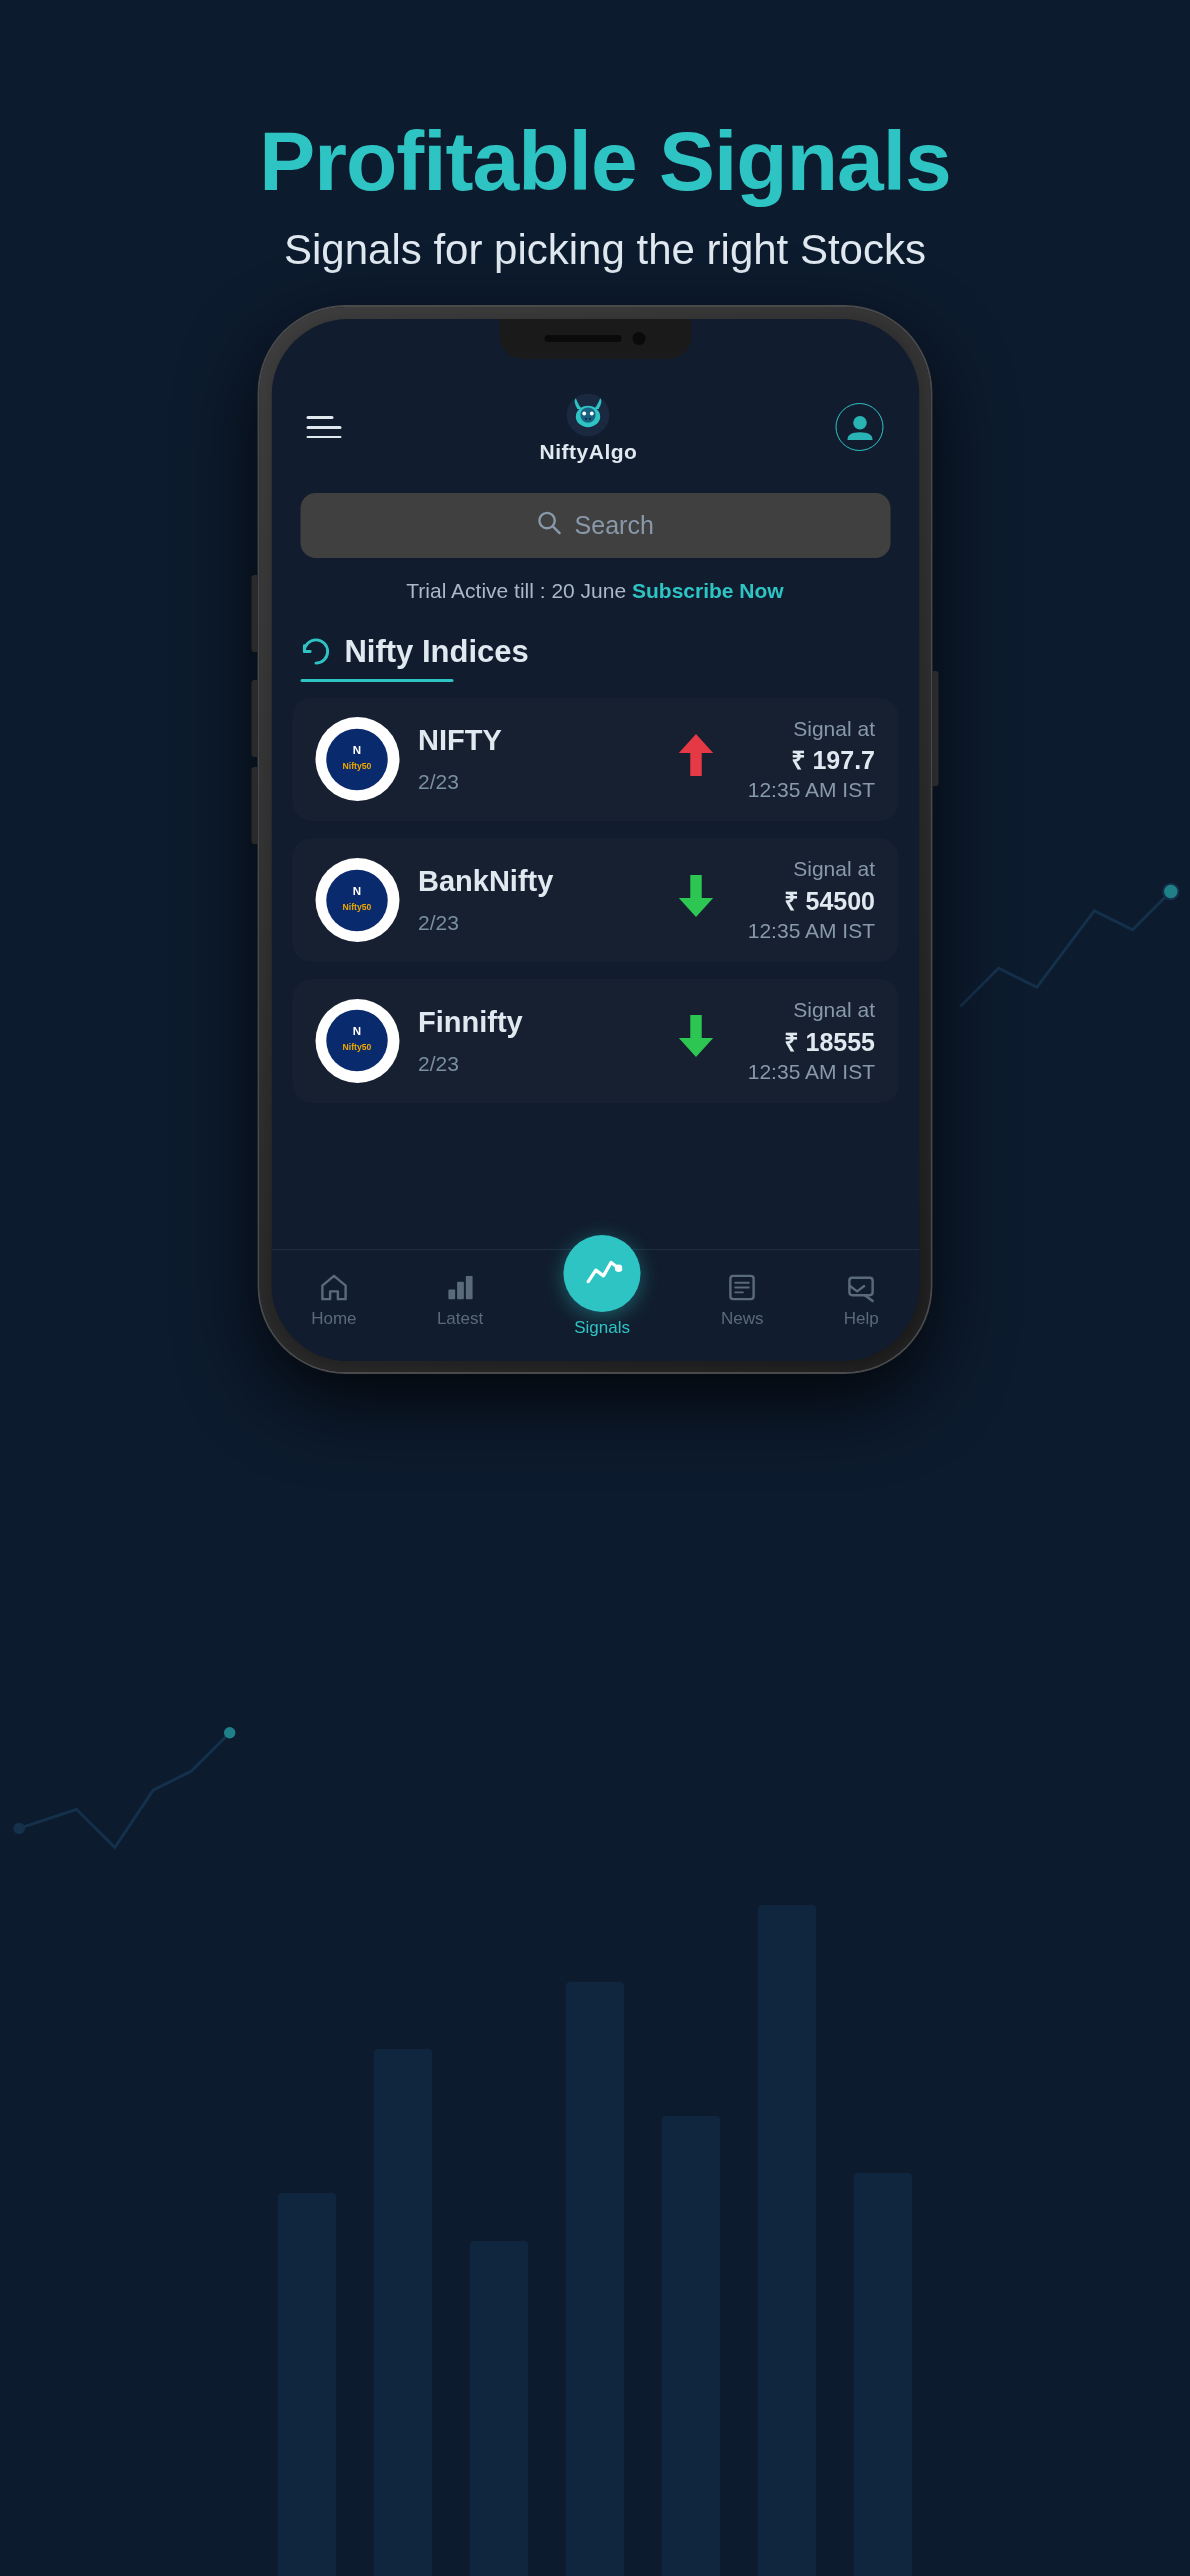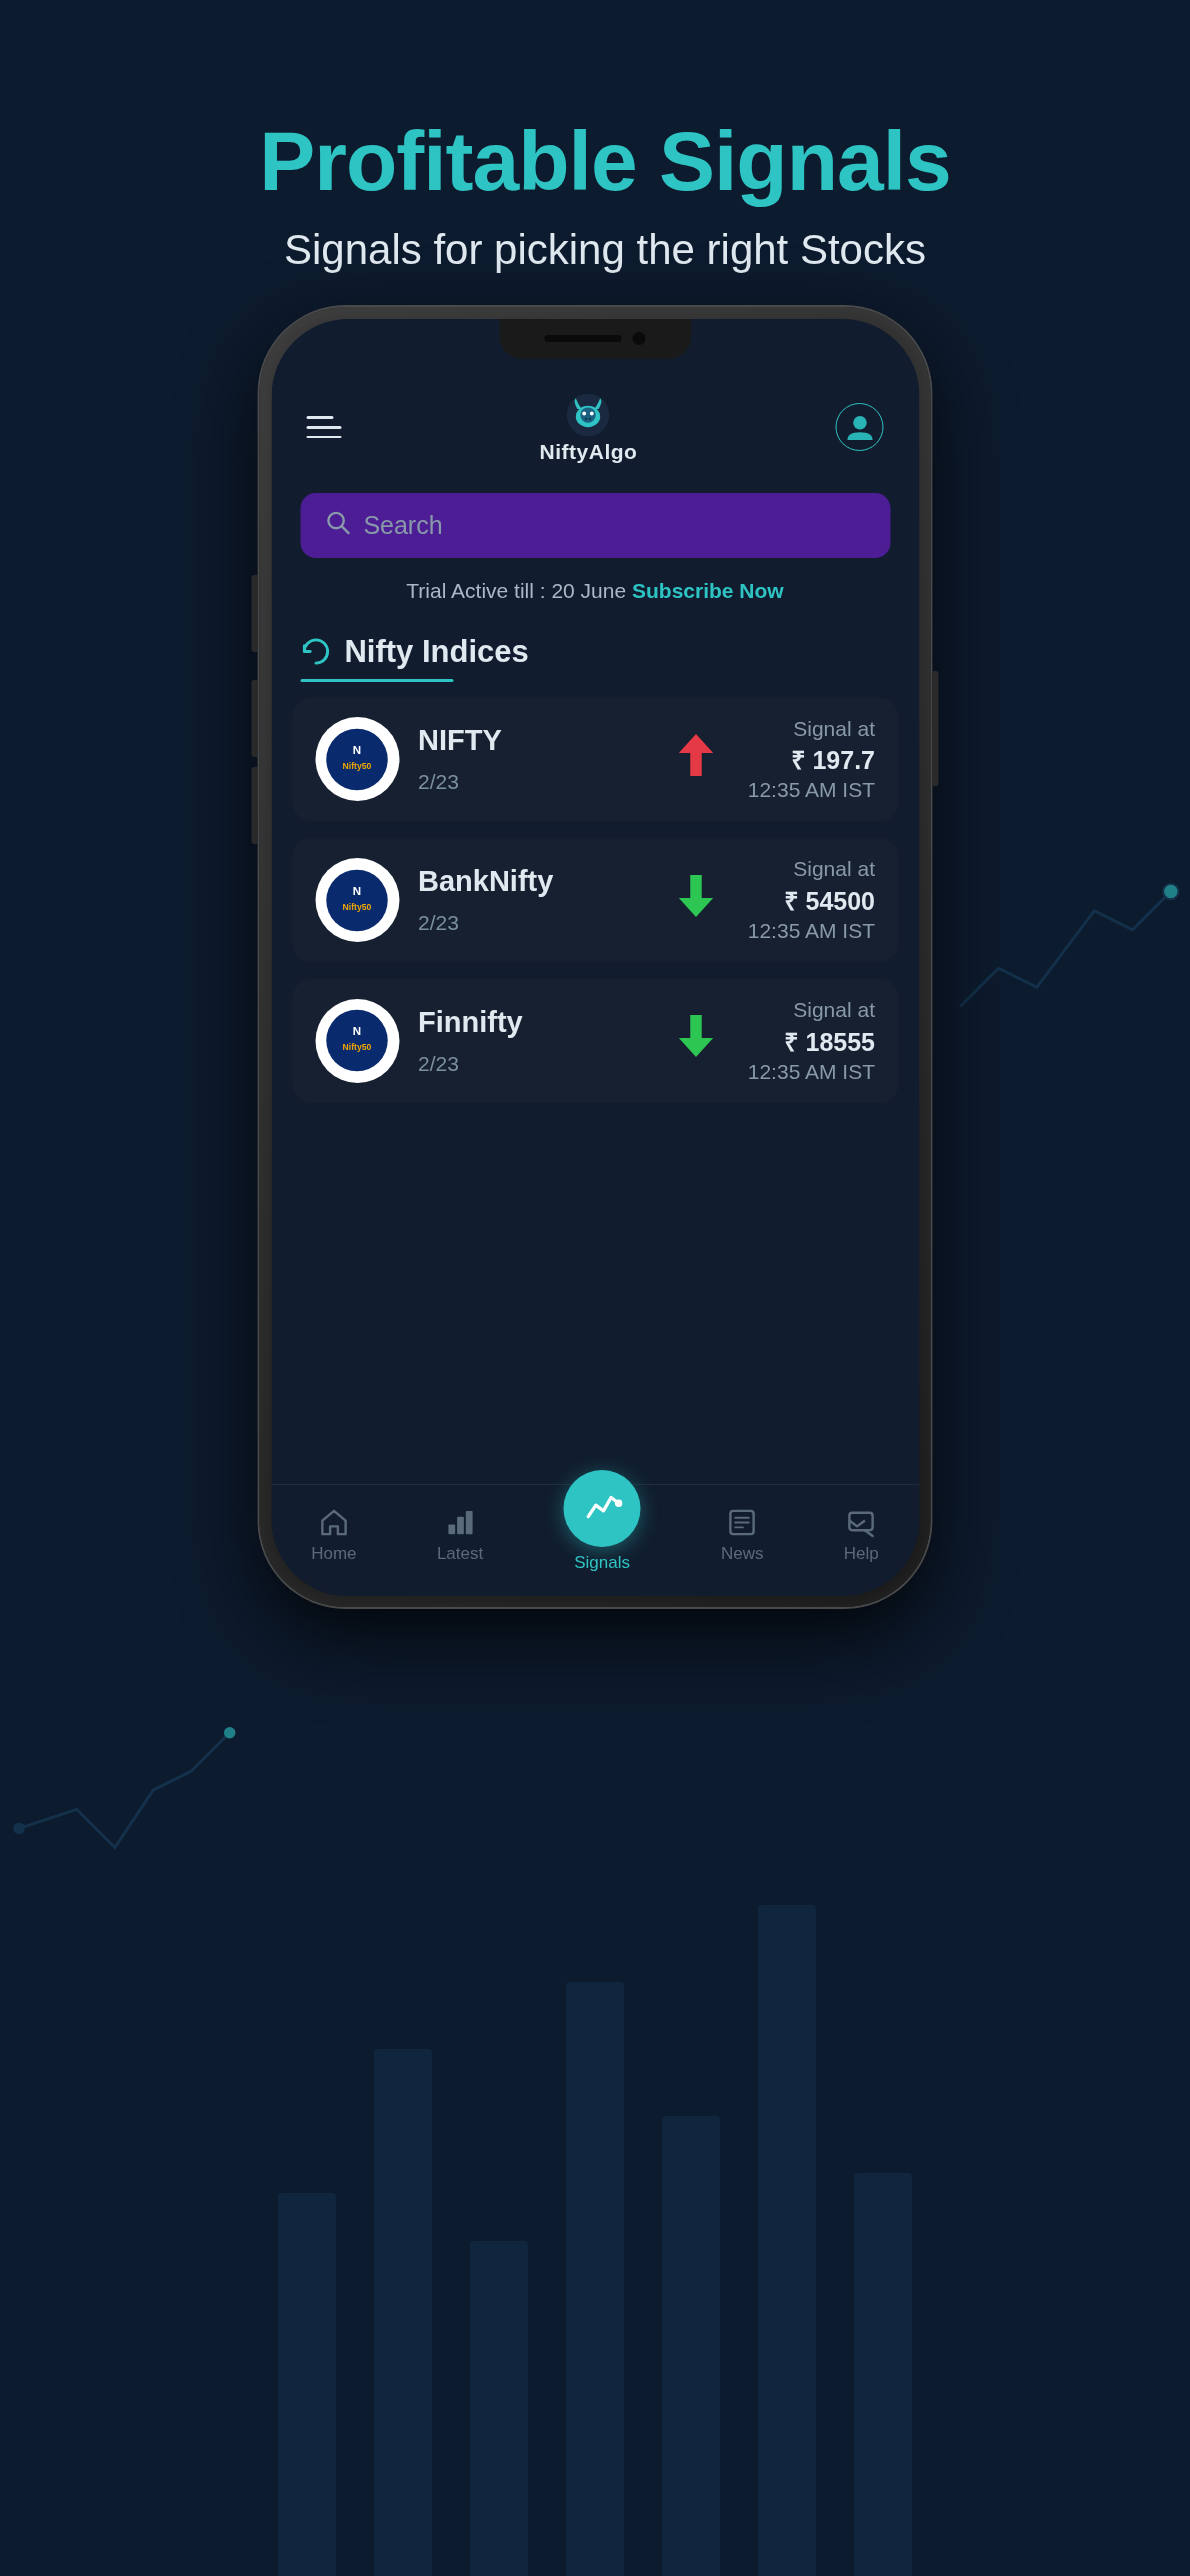--- a/index.html
+++ b/index.html
@@ -58,21 +58,21 @@
       position: absolute;
       top: 307px;
       left: 50%;
       transform: translateX(-50%);
       width: 671px;
       height: 1323px;
     }
 
     .phone-outer {
       width: 671px;
-      height: 1300px;
+      height: 1065px;
       background: linear-gradient(145deg, #3a3a3a, #1a1a1a);
       border-radius: 86px;
       padding: 11.5px;
       box-shadow:
         0 0 0 1.9px #4a4a4a,
         0 29px 77px rgba(0,0,0,0.8),
         inset 0 0 19px rgba(255,255,255,0.05);
       position: relative;
     }
 
@@ -201,26 +201,27 @@
       display: flex;
       align-items: center;
       justify-content: center;
       color: #2ec4c4;
       font-size: 25px;
     }
 
     
     .search-bar {
       margin: 13.4px 29px;
-      background: #4c1d95;
+      background: #404040;
       border-radius: 15.3px;
       padding: 17px 25px;
       display: flex;
       align-items: center;
       gap: 13.4px;
+      justify-content: center;
     }
 
     .search-icon-wrap {
       color: #8899aa;
       font-size: 23px;
     }
 
     .search-text {
       font-size: 25px;
       color: #8899aa;

